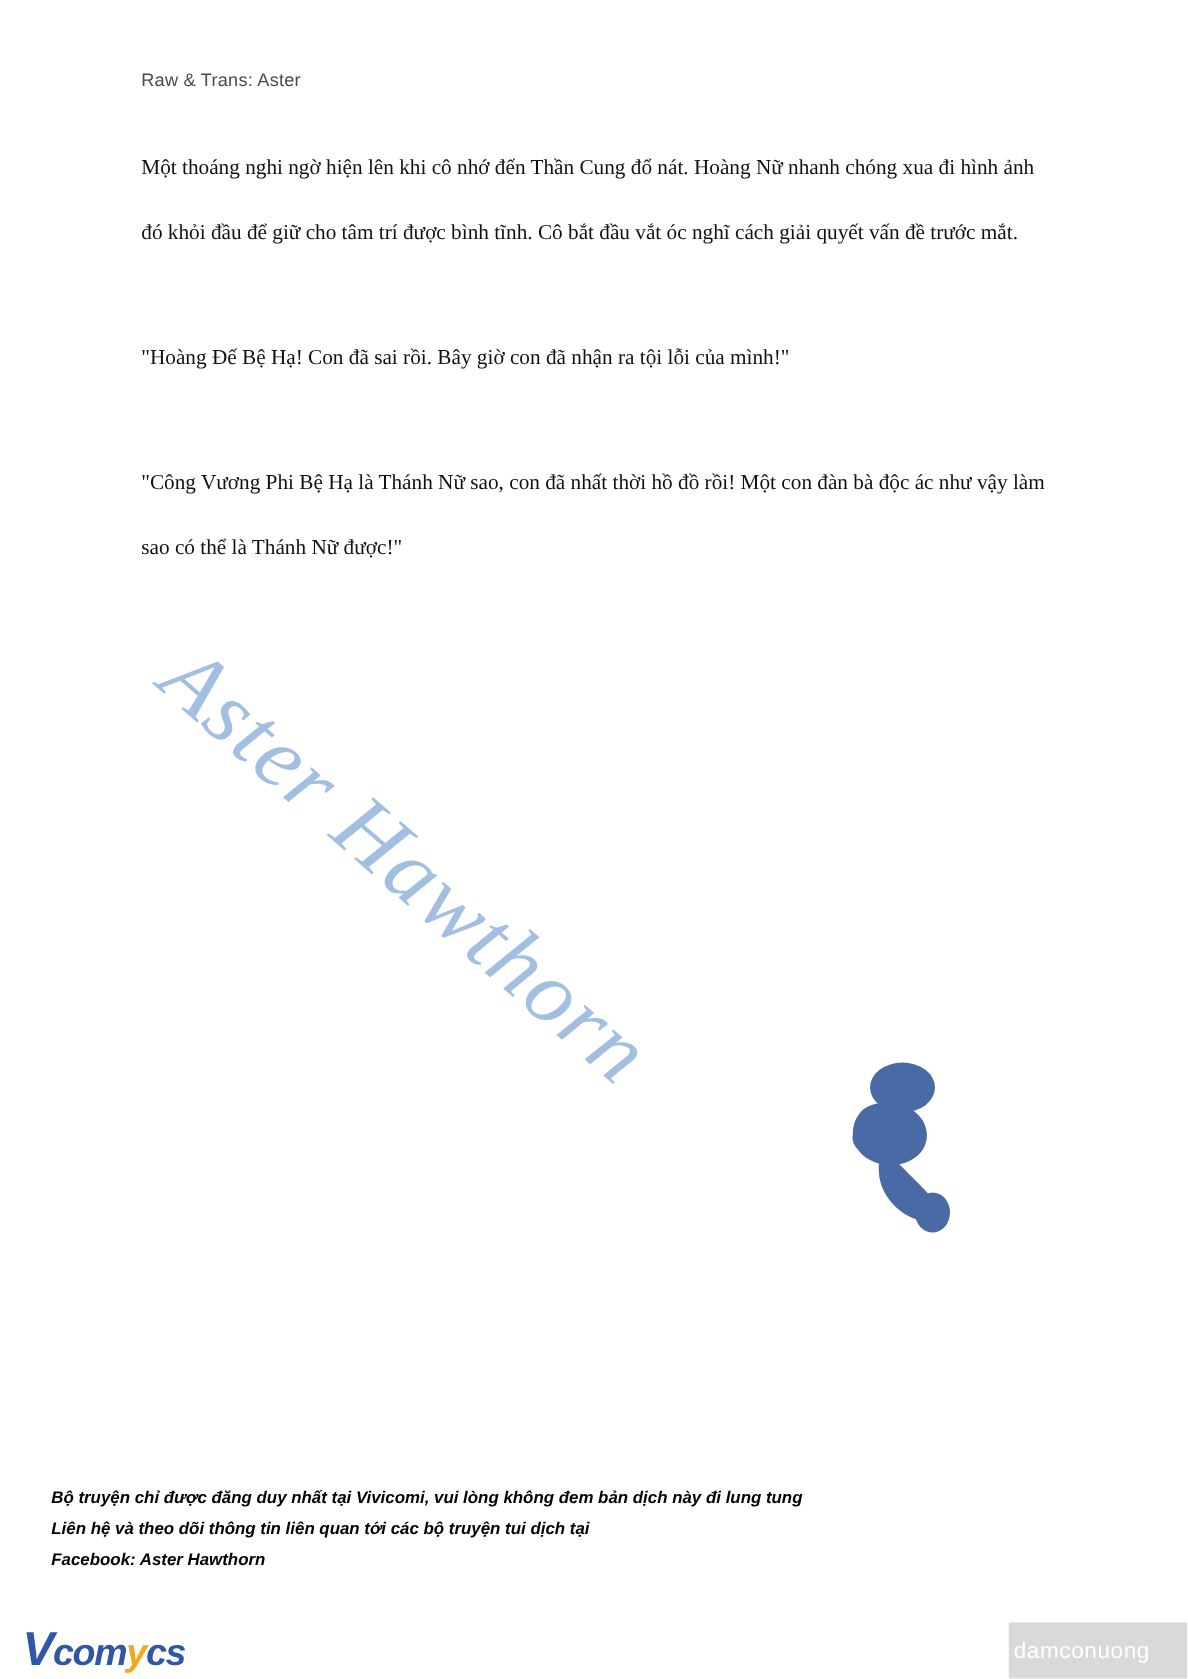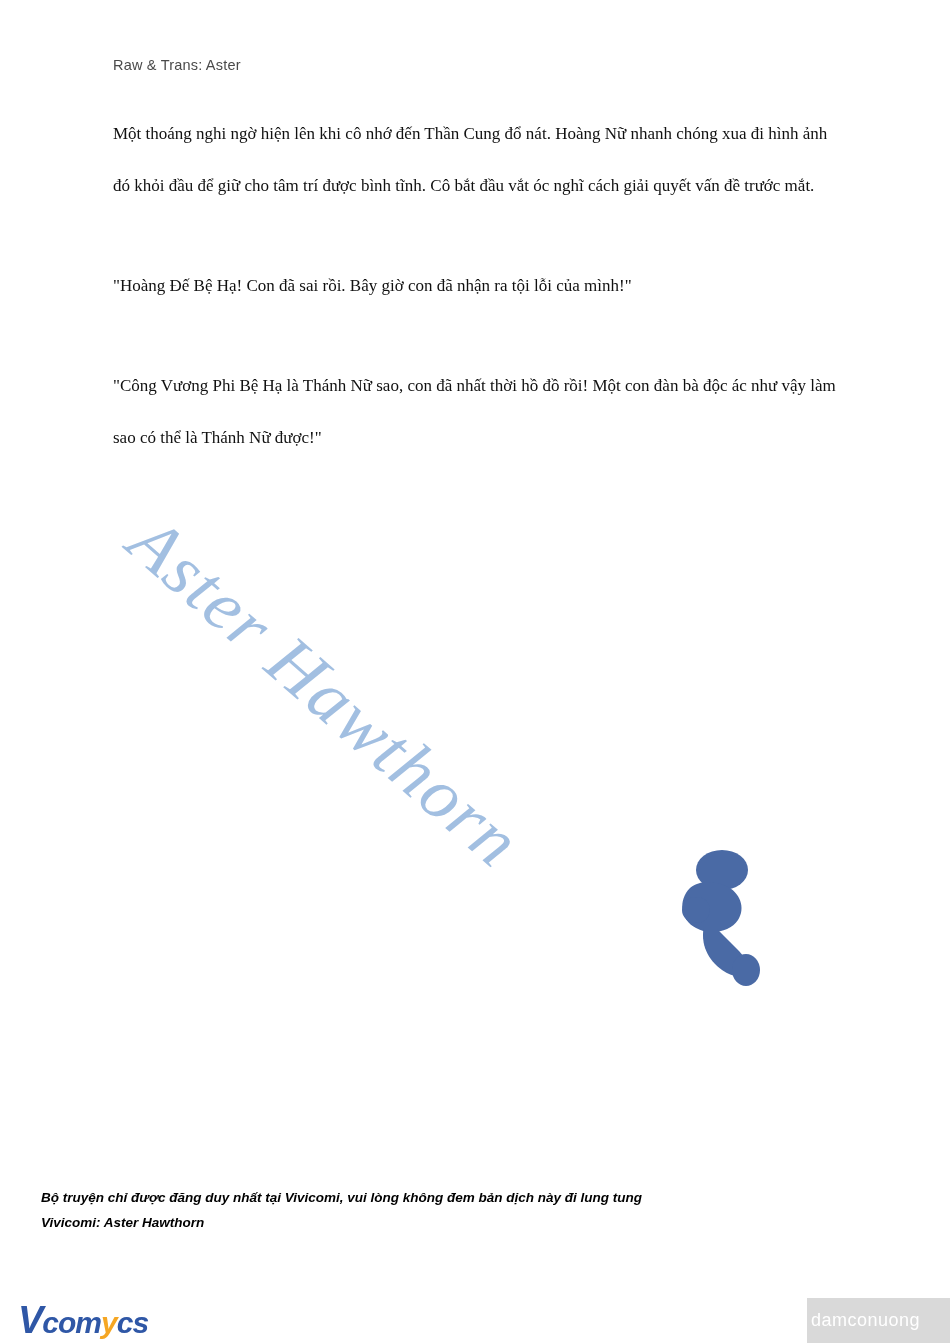--- a/index.html
+++ b/index.html
@@ -165,21 +165,22 @@
         <path d="M30 40 C18 52, 20 72, 36 80 C50 88, 70 84, 78 72 C86 60, 80 44, 66 38 C54 33, 40 32, 30 40 Z"></path>
         <path d="M44 78 C40 96, 48 112, 62 122 C72 129, 84 131, 88 124 C92 117, 84 108, 76 100 C68 92, 60 84, 54 78 Z"></path>
         <ellipse cx="86" cy="122" rx="14" ry="16"></ellipse>
         <ellipse cx="36" cy="62" rx="14" ry="13"></ellipse>
       </g>
     </svg>
   </div>
 
   <div class="footer-notes">
     <div>Bộ truyện chỉ được đăng duy nhất tại Vivicomi, vui lòng không đem bản dịch này đi lung tung</div>
-    <div>Vivicomi: Aster Hawthorn</div>
+    <div>Liên hệ và theo dõi thông tin liên quan tới các bộ truyện tui dịch tại</div>
+    <div>Facebook: Aster Hawthorn</div>
   </div>
 
   <div class="footer-bar">
     <div class="brand-left">
       <div class="brand-logo">
         <span class="v">V</span>
           <span>com</span>
           <span class="y">y</span>
           <span>cs</span>
       </div>

